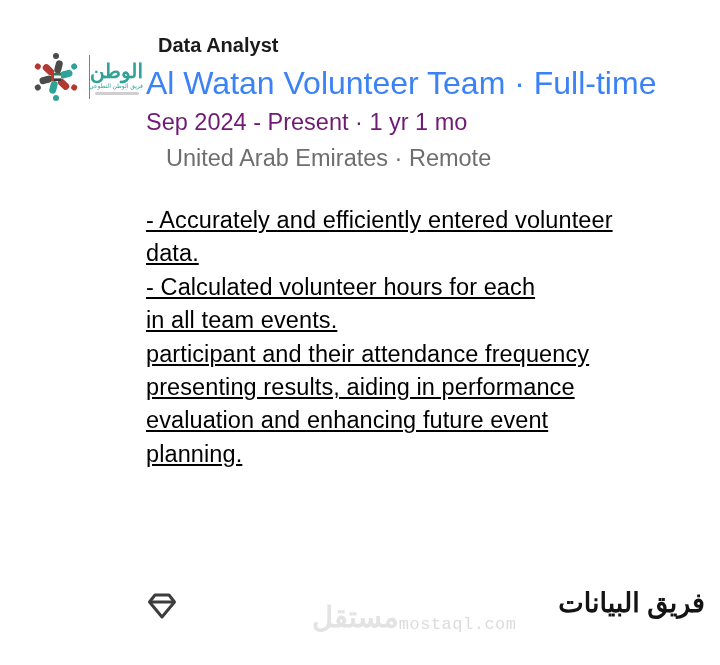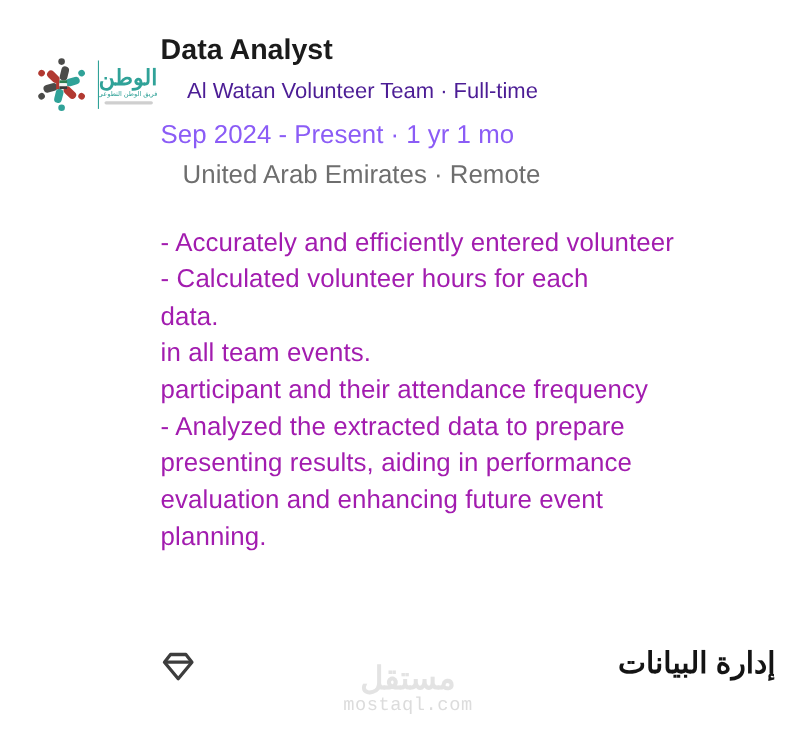--- a/index.html
+++ b/index.html
@@ -50,64 +50,64 @@
     margin-top: 2px;
     width: 44px;
     height: 3px;
     border-radius: 2px;
     background: #cfcfcf;
   }
 
   
   .title {
     position: absolute;
-    left: 146px;
+    left: 158px;
     top: 30px;
-    font-size: 26px;
+    font-size: 20px;
     line-height: 30px;
     font-weight: bold;
     color: #1b1b1b;
   }
   .company {
     position: absolute;
     left: 146px;
     top: 69px;
-    font-size: 20px;
+    font-size: 32px;
     line-height: 28px;
-    color: #4c1d95;
-    margin-left: 24px;
+    color: #3b82f6;
   }
   .meta1 {
     position: absolute;
     left: 146px;
     top: 108px;
     font-size: 23.5px;
     line-height: 28px;
-    color: #8b5cf6;
+    color: #701a75;
   }
   .meta2 {
     position: absolute;
     left: 146px;
     top: 144px;
     font-size: 23.5px;
     line-height: 28px;
     color: #6e6e6e;
     margin-left: 20px;
   }
 
   
   .description {
     position: absolute;
     left: 146px;
     top: 204px;
     width: 565px;
     font-size: 23.5px;
     line-height: 33.4px;
-    color: #a21caf;
+    color: #000000;
     letter-spacing: 0.1px;
+    text-decoration: underline;
   }
 
   
   .skill-icon-wrap {
     position: absolute;
     left: 146px;
     top: 591px;
     width: 32px;
     height: 30px;
   }
@@ -121,22 +121,21 @@
     font-weight: bold;
     color: #141414;
   }
 
   
   .watermark {
     position: absolute;
     left: 312px;
     top: 601px;
     display: flex;
-    flex-direction: column;
-    align-items: center;
+    align-items: flex-end;
     pointer-events: none;
   }
   .watermark-ar {
     font-size: 29px;
     line-height: 32px;
     font-weight: bold;
     color: #e3e3e3;
     direction: rtl;
   }
   .watermark-en {
@@ -197,36 +196,35 @@
     </div>
   </div>
 
   <div class="title">Data Analyst</div>
   <div class="company">Al Watan Volunteer Team · Full-time</div>
   <div class="meta1">Sep 2024 - Present · 1 yr 1 mo</div>
   <div class="meta2">United Arab Emirates · Remote</div>
 
   <div class="description">
     <div>- Accurately and efficiently entered volunteer</div>
+    <div>data.</div>
     <div>- Calculated volunteer hours for each</div>
-    <div>data.</div>
     <div>in all team events.</div>
     <div>participant and their attendance frequency</div>
-    <div>- Analyzed the extracted data to prepare</div>
     <div>presenting results, aiding in performance</div>
     <div>evaluation and enhancing future event</div>
     <div>planning.</div>
   </div>
 
   <div class="skill-icon-wrap">
     <svg width="32" height="30" viewBox="0 0 32 30">
       <polygon points="9,4 23,4 28.5,11 16,26 3.5,11" fill="none" stroke="#3d3d3d" stroke-width="3" stroke-linejoin="round"></polygon>
       <line x1="4" y1="11" x2="28" y2="11" stroke="#3d3d3d" stroke-width="3"></line>
     </svg>
   </div>
-  <div class="skill-label">إدارة البيانات</div>
+  <div class="skill-label">فريق البيانات</div>
 
   <div class="watermark">
     <div class="watermark-ar">مستقل</div>
     <div class="watermark-en">mostaql.com</div>
   </div>
 
 </div>
 
 </body></html>

